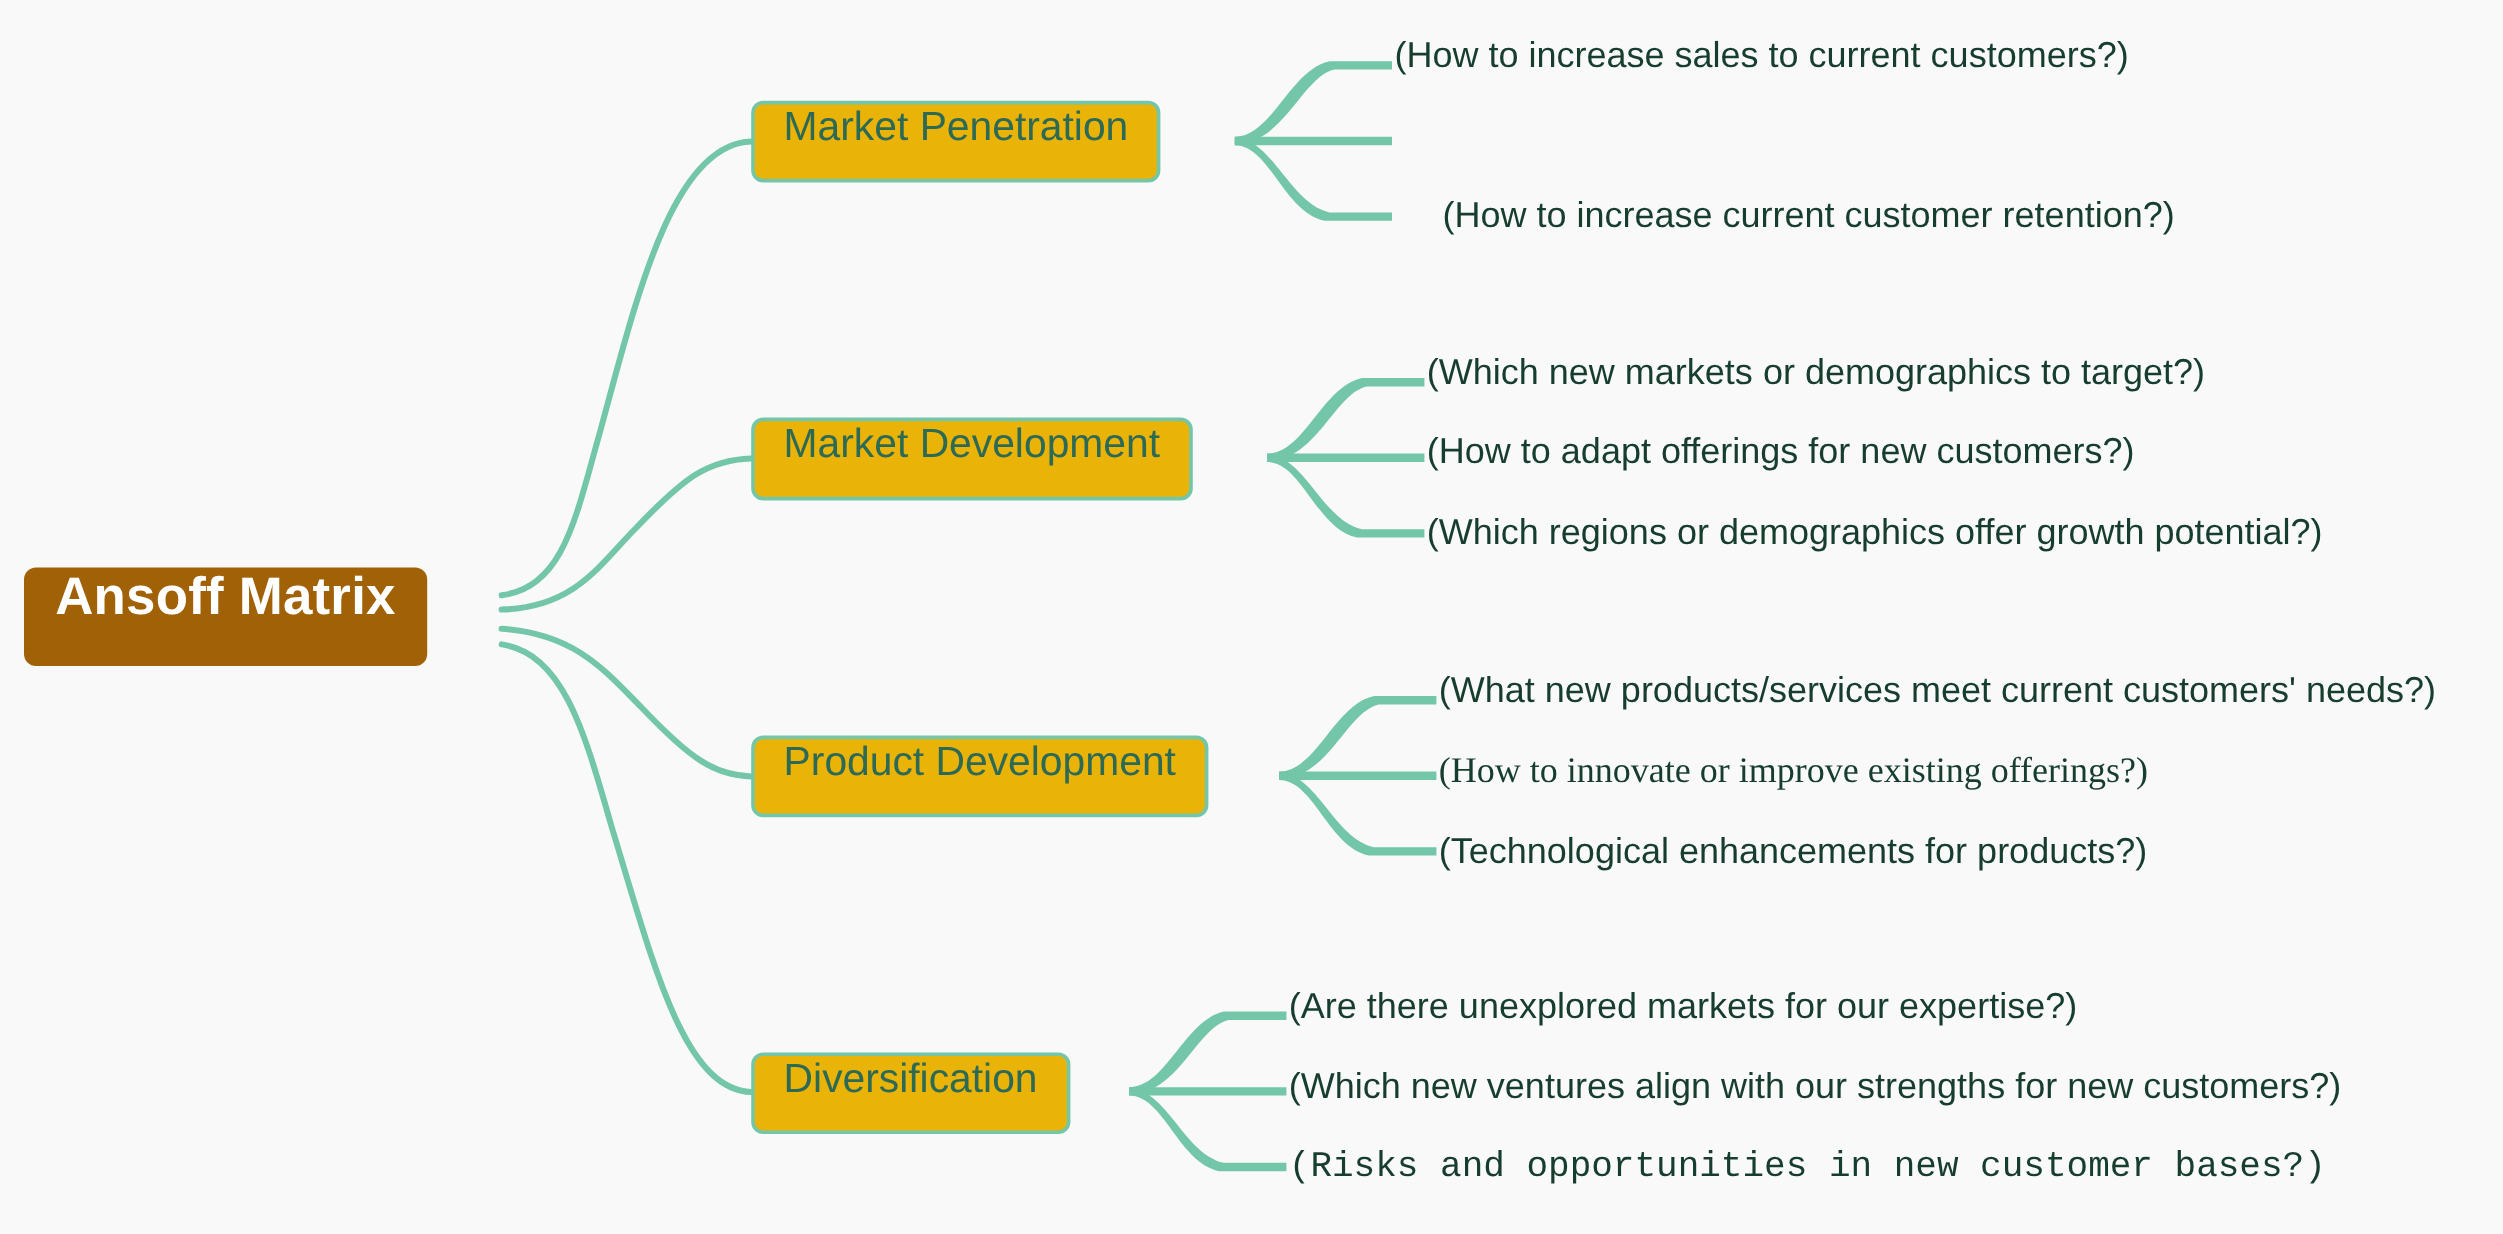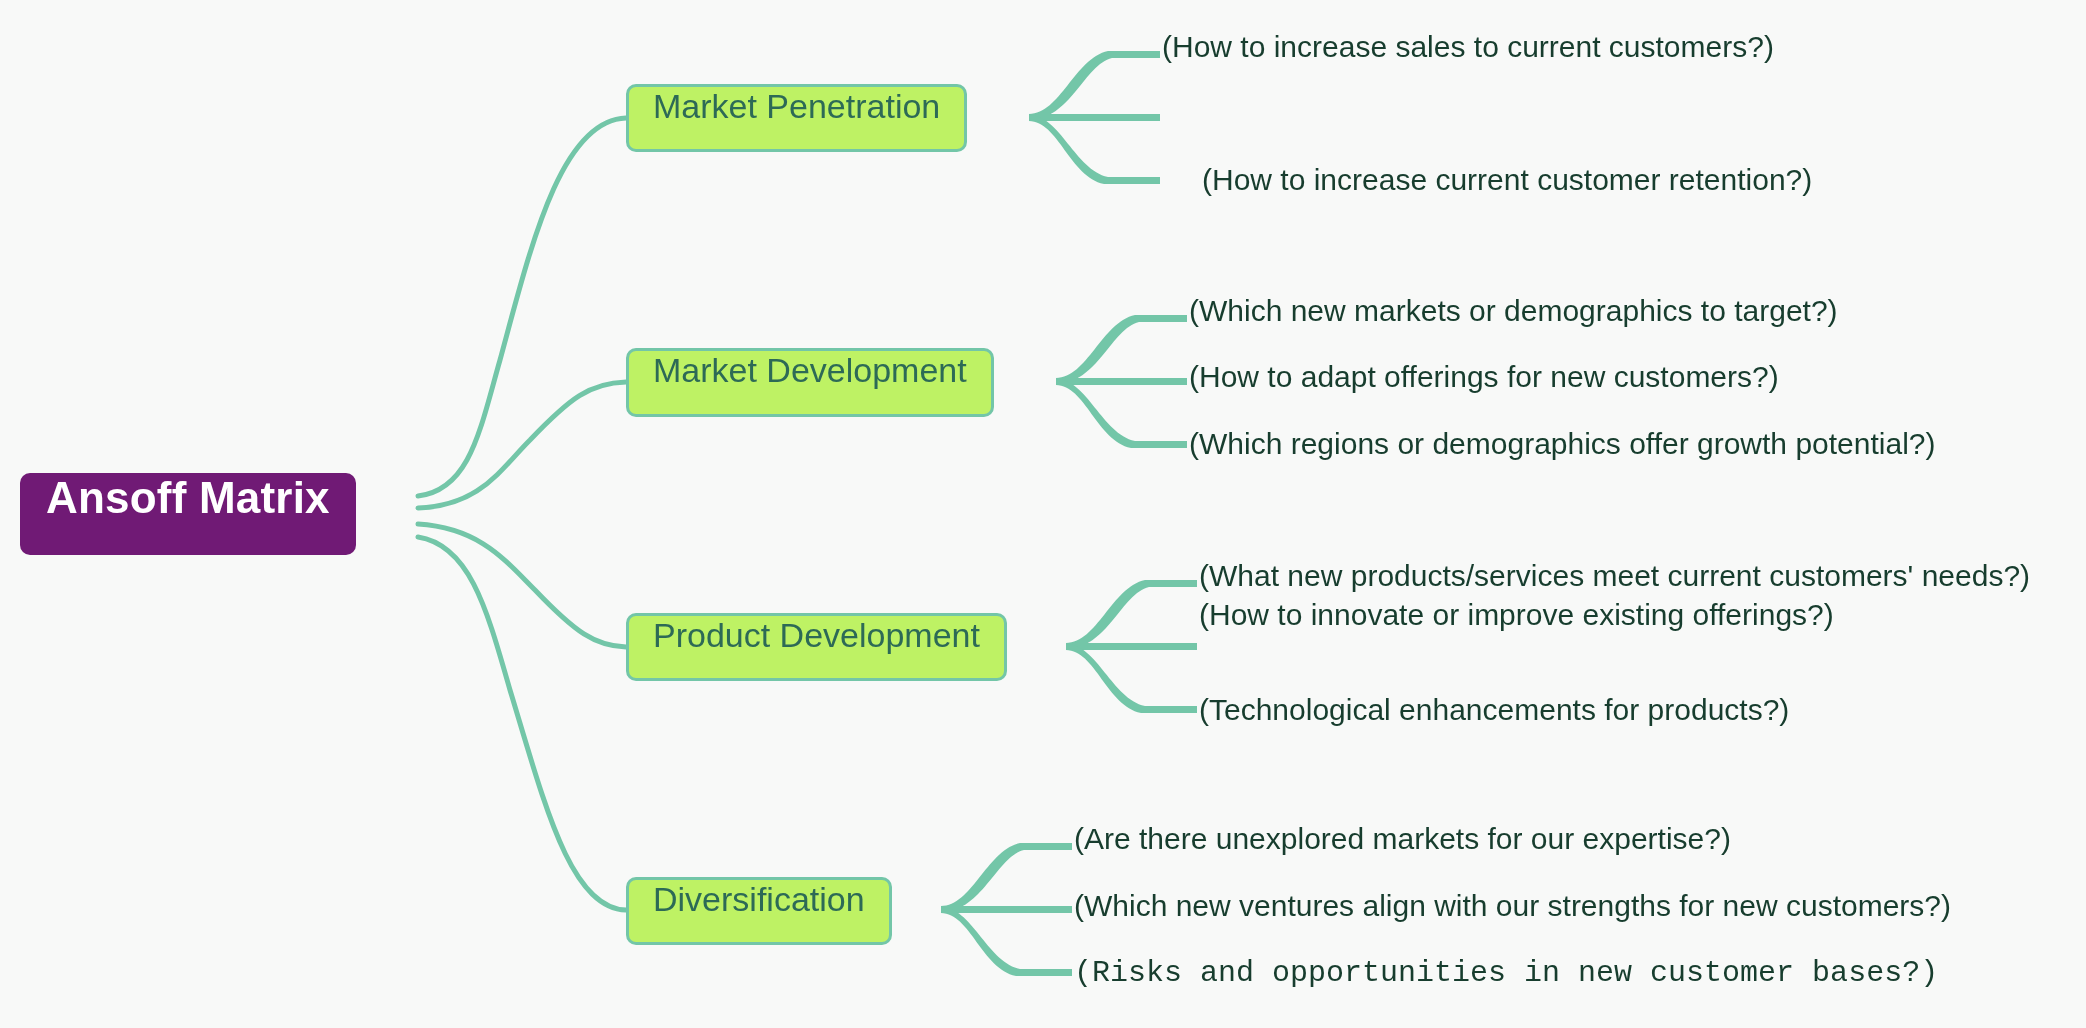--- a/index.html
+++ b/index.html
@@ -24,30 +24,30 @@
     pointer-events: none;
   }
   .node {
     position: absolute;
     box-sizing: border-box;
     display: flex;
     justify-content: center;
     white-space: nowrap;
   }
   .root-node {
-    background: #701a75;
+    background: #a16207;
     color: #ffffff;
     font-size: 44px;
     font-weight: bold;
     border-radius: 10px;
     padding: 0 26px;
     letter-spacing: 0.2px;
   }
   .branch-node {
-    background: #bef264;
+    background: #eab308;
     border: 3px solid #73c6a8;
     color: #2d6a56;
     font-size: 34px;
     border-radius: 10px;
     padding: 0 24px;
     font-weight: normal;
   }
   .leaf-node {
     color: #173d2e;
     font-size: 30px;
@@ -114,21 +114,21 @@
   <div class="node leaf-node" style="left:1189px; top:427px; height:44px;">
     <span>(Which regions or demographics offer growth potential?)</span>
   </div>
 
   <div class="node branch-node" style="left:626px; top:613px; height:68px;">
     <span>Product Development</span>
   </div>
   <div class="node leaf-node" style="left:1199px; top:559px; height:44px;">
     <span>(What new products/services meet current customers' needs?)</span>
   </div>
-  <div class="node leaf-node" style="left:1199px; top:598px; height:44px;">
+  <div class="node leaf-node" style="left:1199px; top:626px; height:44px;font-family:Liberation Serif, serif;">
     <span>(How to innovate or improve existing offerings?)</span>
   </div>
   <div class="node leaf-node" style="left:1199px; top:693px; height:44px;">
     <span>(Technological enhancements for products?)</span>
   </div>
 
   <div class="node branch-node" style="left:626px; top:877px; height:68px;">
     <span>Diversification</span>
   </div>
   <div class="node leaf-node" style="left:1074px; top:889px; height:44px;">

